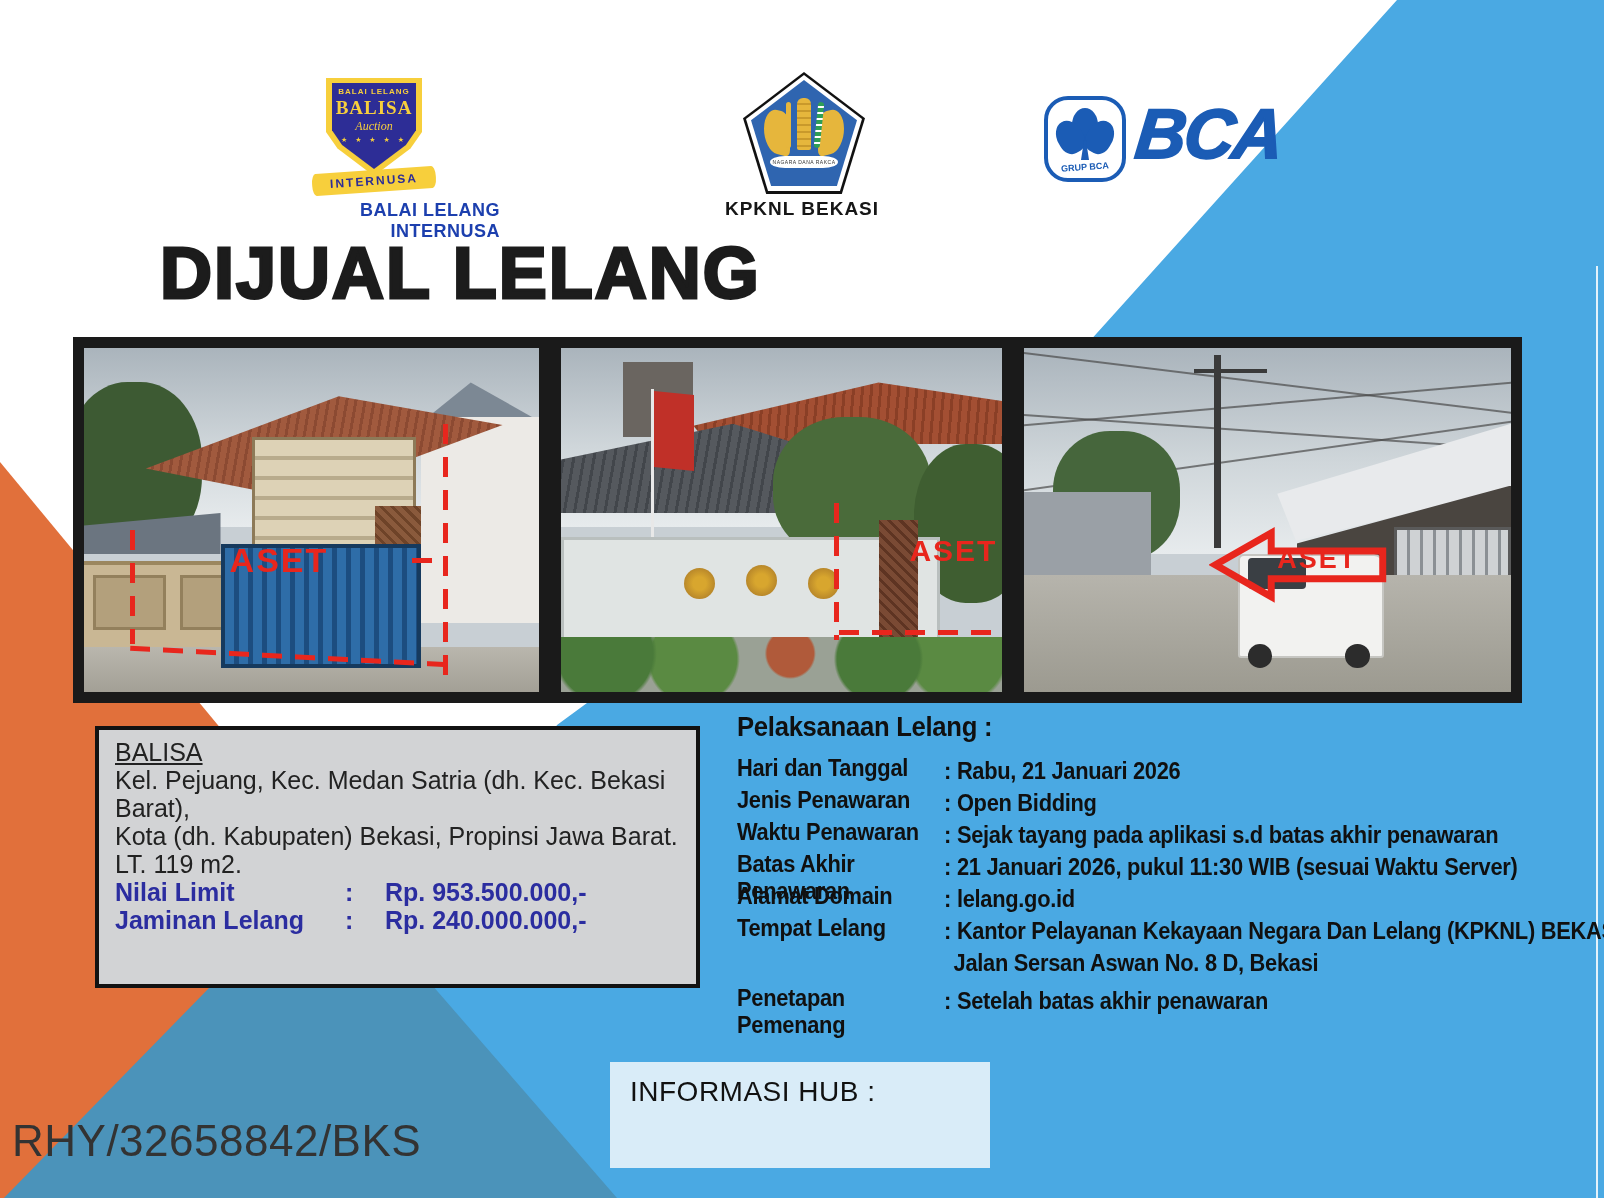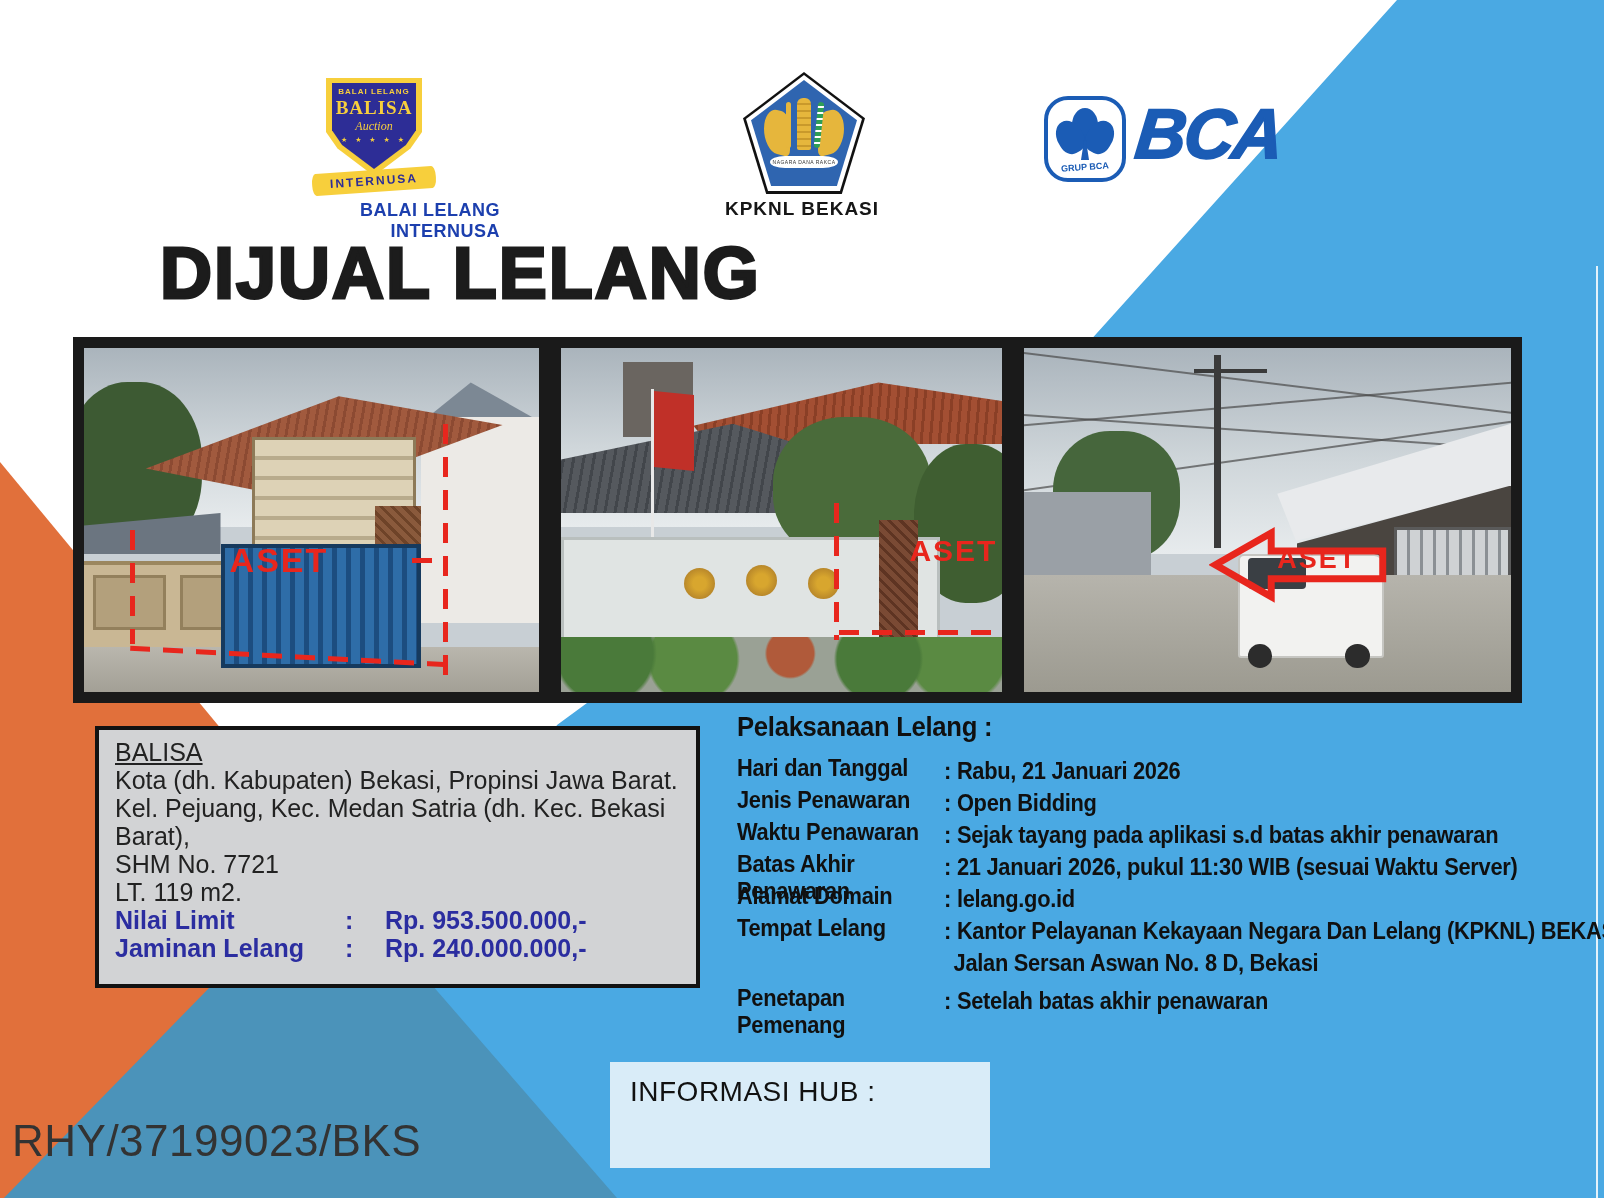--- a/index.html
+++ b/index.html
@@ -273,23 +273,22 @@
     <div class="abs p3-wheel" style="left:46%;"></div>
     <div class="abs p3-wheel" style="left:66%;"></div>
     <svg class="arrow-svg" viewBox="0 0 180 76">
       <path d="M6 38 L62 6 L62 24 L174 24 L174 52 L62 52 L62 70 Z" fill="none" stroke="#e8261d" stroke-width="7"></path>
     </svg>
     <div class="abs aset" style="left:52%;top:57%;font-size:27px;">ASET</div>
   </div>
 
   <div class="prop-box">
     <div class="prop-title">BALISA</div>
+    <div>Kel. Pejuang, Kec. Medan Satria (dh. Kec. Bekasi Barat),</div>
     <div>Kota (dh. Kabupaten) Bekasi, Propinsi Jawa Barat.</div>
-    <div>Kel. Pejuang, Kec. Medan Satria (dh. Kec. Bekasi Barat),</div>
-    <div>SHM No. 7721</div>
     <div>LT. 119 m2.</div>
     <div class="prop-money">
       <span class="lbl">Nilai Limit</span>
       <span class="col">:</span>
       <span>Rp. 953.500.000,-</span>
     </div>
     <div class="prop-money">
       <span class="lbl">Jaminan Lelang</span>
       <span class="col">:</span>
       <span>Rp. 240.000.000,-</span>
@@ -328,15 +327,15 @@
     <div class="a-row last">
       <span class="lbl">Penetapan Pemenang</span>
       <span class="val">: Setelah batas akhir penawaran</span>
     </div>
   </div>
 
   <div class="contact">
     <div class="contact-head">INFORMASI HUB :</div>
   </div>
 
-  <div class="refcode">RHY/37199023/BKS</div>
+  <div class="refcode">RHY/32658842/BKS</div>
 
 </div>
 
 </body></html>

